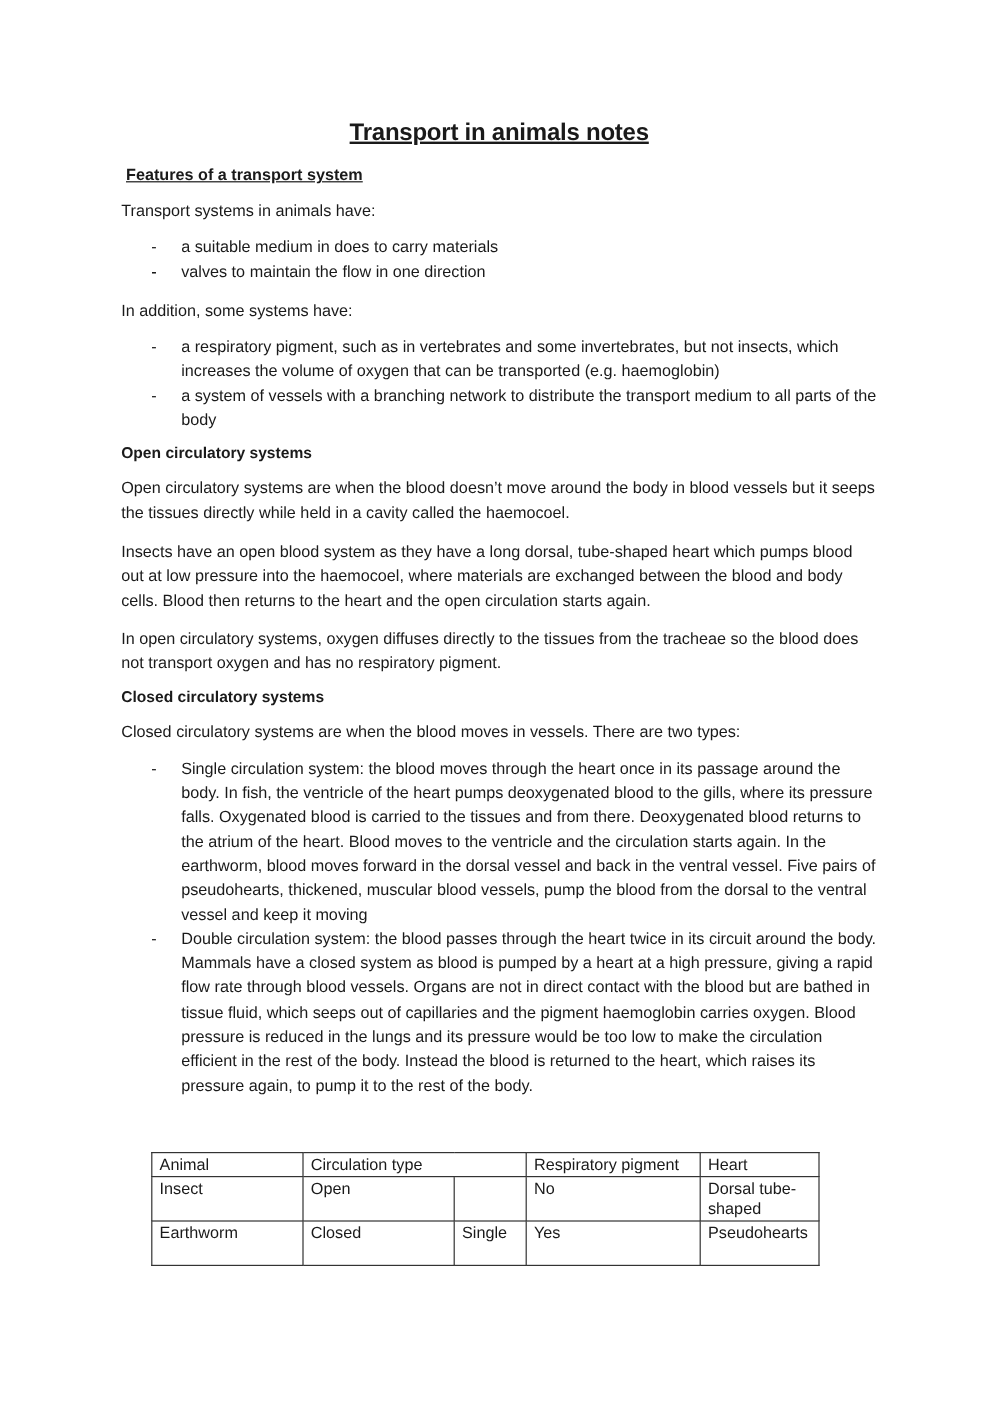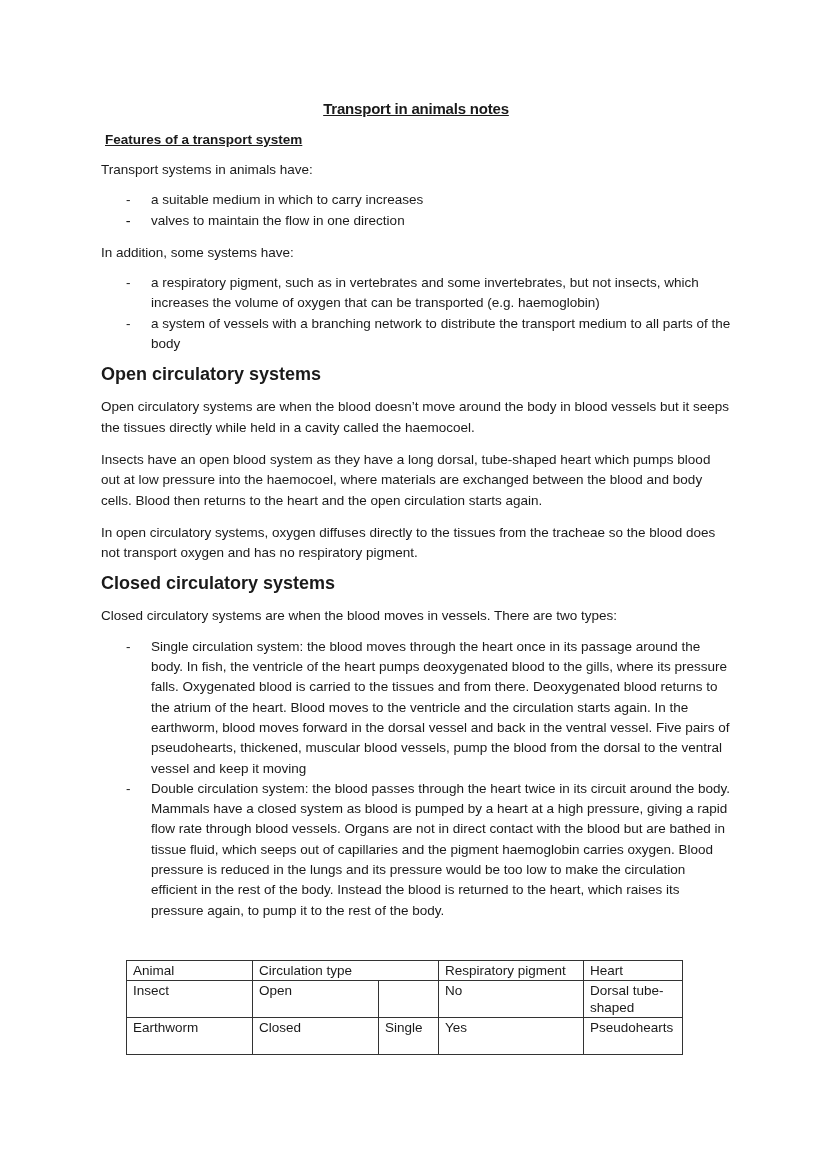--- a/index.html
+++ b/index.html
@@ -1,42 +1,42 @@
 <!DOCTYPE html>
 <html><head>
 <meta charset="utf-8">
 <style>
   html, body { margin: 0; padding: 0; background: #ffffff; }
   body { width: 828px; height: 1171px; position: relative; overflow: hidden;
          font-family: "Liberation Sans", sans-serif; color: #1a1a1a; }
   .page { position: absolute; left: 101px; top: 100px; width: 630px; }
-  .title { text-align: center; font-size: 15px; font-weight: bold; text-decoration: underline;
+  .title { text-align: center; font-size: 20px; font-weight: bold; text-decoration: underline;
            margin: 0 0 15px 0; letter-spacing: -0.2px; }
   .h-underline { font-size: 13.5px; font-weight: bold; text-decoration: underline; margin: 0 0 13px 4px; }
-  .h-bold { font-size: 18px; font-weight: bold; margin: 0 0 11px 0; }
+  .h-bold { font-size: 13px; font-weight: bold; margin: 0 0 11px 0; }
   p { font-size: 13.5px; line-height: 20.3px; margin: 12px 0 10px 0; }
   ul.dash { list-style: none; margin: 0 0 10px 0; padding: 0; }
   ul.dash li { position: relative; padding-left: 50px; font-size: 13.5px; line-height: 20.3px; }
   ul.dash li .dash-mark { position: absolute; left: 25px; top: 0; }
   table.summary { position: absolute; left: 126px; top: 960px; width: 557px; border-collapse: collapse;
                   font-size: 13.5px; }
   table.summary td { border: 1px solid #333; padding: 1px 6px; vertical-align: top; line-height: 17px; }
   table.summary tr.header td { height: 17px; }
   table.summary tr.row td { height: 34px; }
 </style>
 </head>
 <body>
 
 <div class="page">
   <div class="title">Transport in animals notes</div>
 
   <div class="h-underline">Features of a transport system</div>
   <p>Transport systems in animals have:</p>
   <ul class="dash">
-    <li><span class="dash-mark">-</span><span>a suitable medium in which to carry increases</span></li>
+    <li><span class="dash-mark">-</span><span>a suitable medium in does to carry materials</span></li>
     <li><span class="dash-mark">-</span></li>
     <li><span class="dash-mark">-</span><span>valves to maintain the flow in one direction</span></li>
   </ul>
   <p>In addition, some systems have:</p>
   <ul class="dash">
     <li><span class="dash-mark">-</span><span>a respiratory pigment, such as in vertebrates and some invertebrates, but not insects, which increases the volume of oxygen that can be transported (e.g. haemoglobin)</span></li>
     <li><span class="dash-mark">-</span><span>a system of vessels with a branching network to distribute the transport medium to all parts of the body</span></li>
   </ul>
 
   <div class="h-bold">Open circulatory systems</div>

